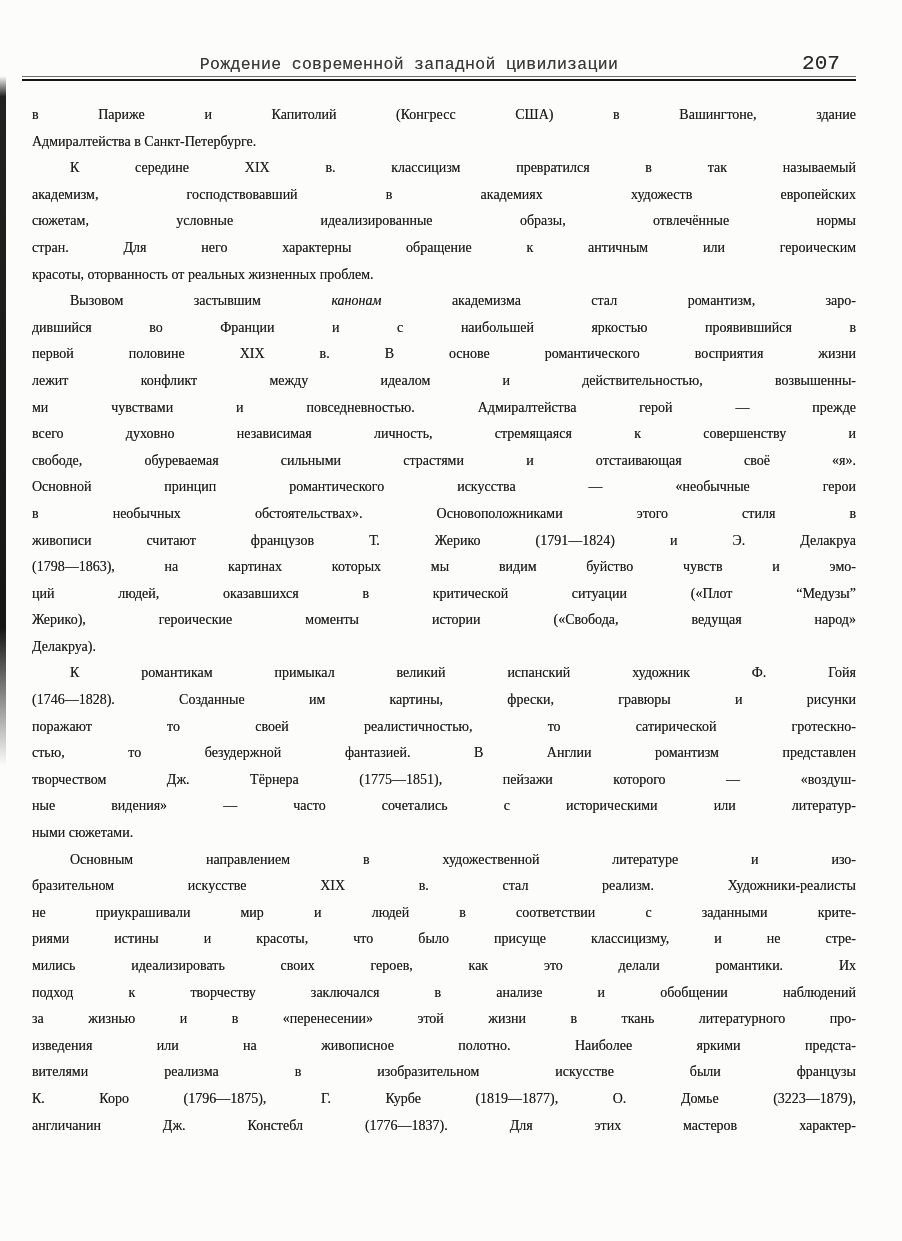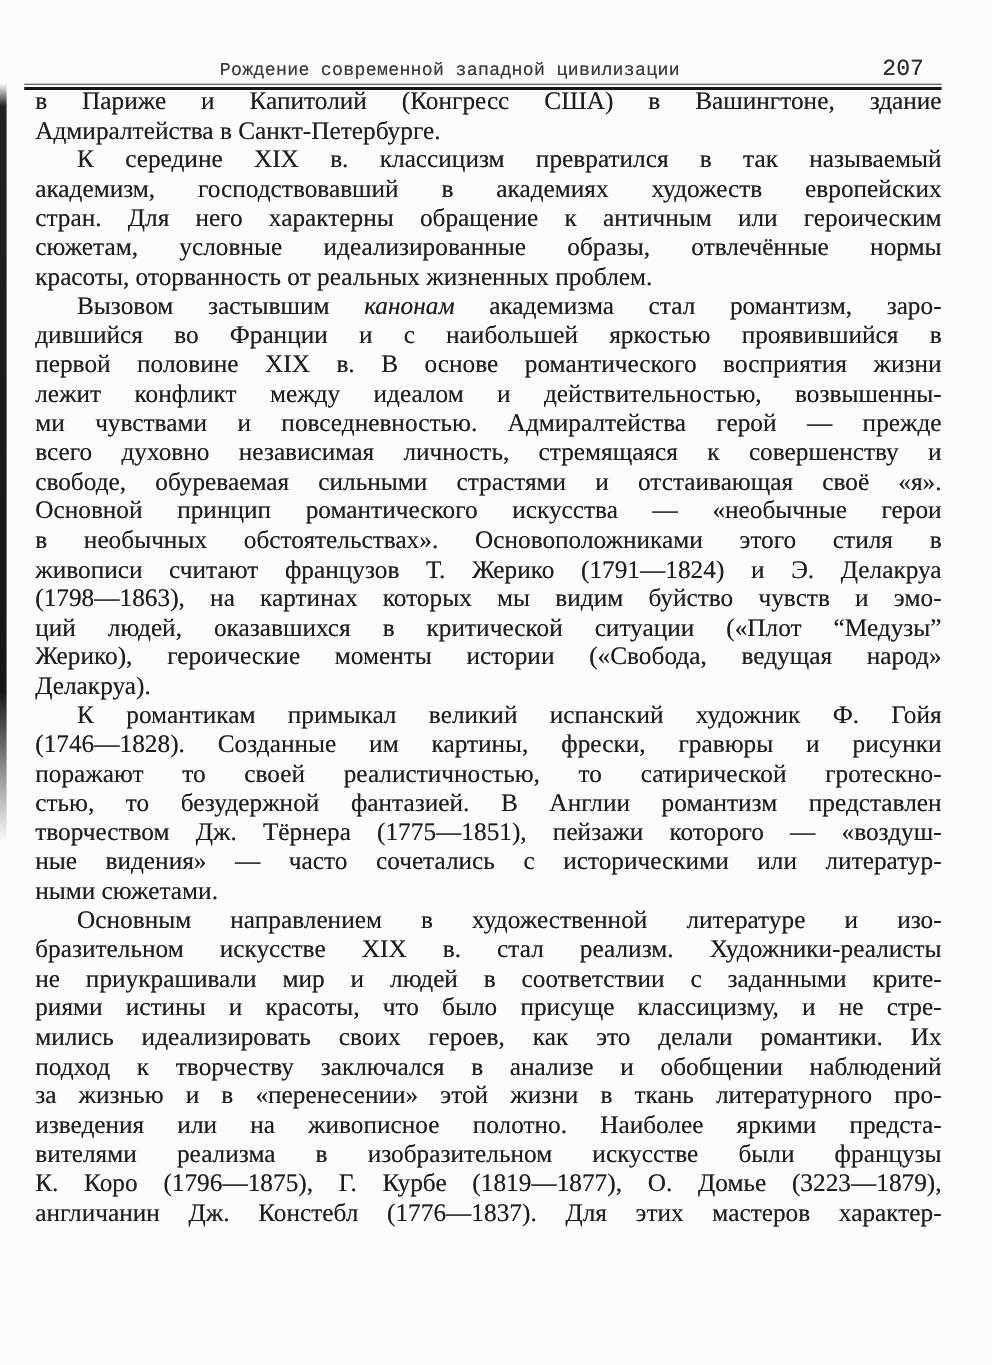--- a/index.html
+++ b/index.html
@@ -67,24 +67,24 @@
     height: 6px;
     background:
       linear-gradient(to bottom,
         rgba(60,60,60,0.75) 0 1px,
         rgba(0,0,0,0) 1px 3px,
         var(--rule) 3px 5.5px,
         rgba(0,0,0,0) 5.5px);
   }
   .body-text {
     position: absolute;
-    top: 79px;
+    top: 102px;
     left: 32px;
     width: 824px;
-    font-size: 23px;
+    font-size: 14px;
     line-height: 26.6px;
     color: var(--ink);
     text-shadow: 0 0 0.45px rgba(25,25,25,0.65);
   }
   .para { margin: 0; }
   .line {
     text-align: left;
     white-space: normal;
   }
   .line.justify {
@@ -110,22 +110,22 @@
   <div class="header-rule"></div>
 
   <div class="body-text">
       <div class="para">
         <div class="line justify"><span>в Париже и Капитолий (Конгресс США) в Вашингтоне, здание</span></div>
         <div class="line"><span>Адмиралтейства в Санкт-Петербурге.</span></div>
       </div>
       <div class="para">
         <div class="line indent justify"><span>К середине XIX в. классицизм превратился в так называемый</span></div>
         <div class="line justify"><span>академизм, господствовавший в академиях художеств европейских</span></div>
+        <div class="line justify"><span>сюжетам, условные идеализированные образы, отвлечённые нормы</span></div>
         <div class="line justify"><span>стран. Для него характерны обращение к античным или героическим</span></div>
-        <div class="line justify"><span>сюжетам, условные идеализированные образы, отвлечённые нормы</span></div>
         <div class="line"><span>красоты, оторванность от реальных жизненных проблем.</span></div>
       </div>
       <div class="para">
         <div class="line indent justify"><span>Вызовом застывшим </span><span class="em">канонам</span><span> академизма стал романтизм, заро-</span></div>
         <div class="line justify"><span>дившийся во Франции и с наибольшей яркостью проявившийся в</span></div>
         <div class="line justify"><span>первой половине XIX в. В основе романтического восприятия жизни</span></div>
         <div class="line justify"><span>лежит конфликт между идеалом и действительностью, возвышенны-</span></div>
         <div class="line justify"><span>ми чувствами и повседневностью. Адмиралтейства герой — прежде</span></div>
         <div class="line justify"><span>всего духовно независимая личность, стремящаяся к совершенству и</span></div>
         <div class="line justify"><span>свободе, обуреваемая сильными страстями и отстаивающая своё «я».</span></div>

